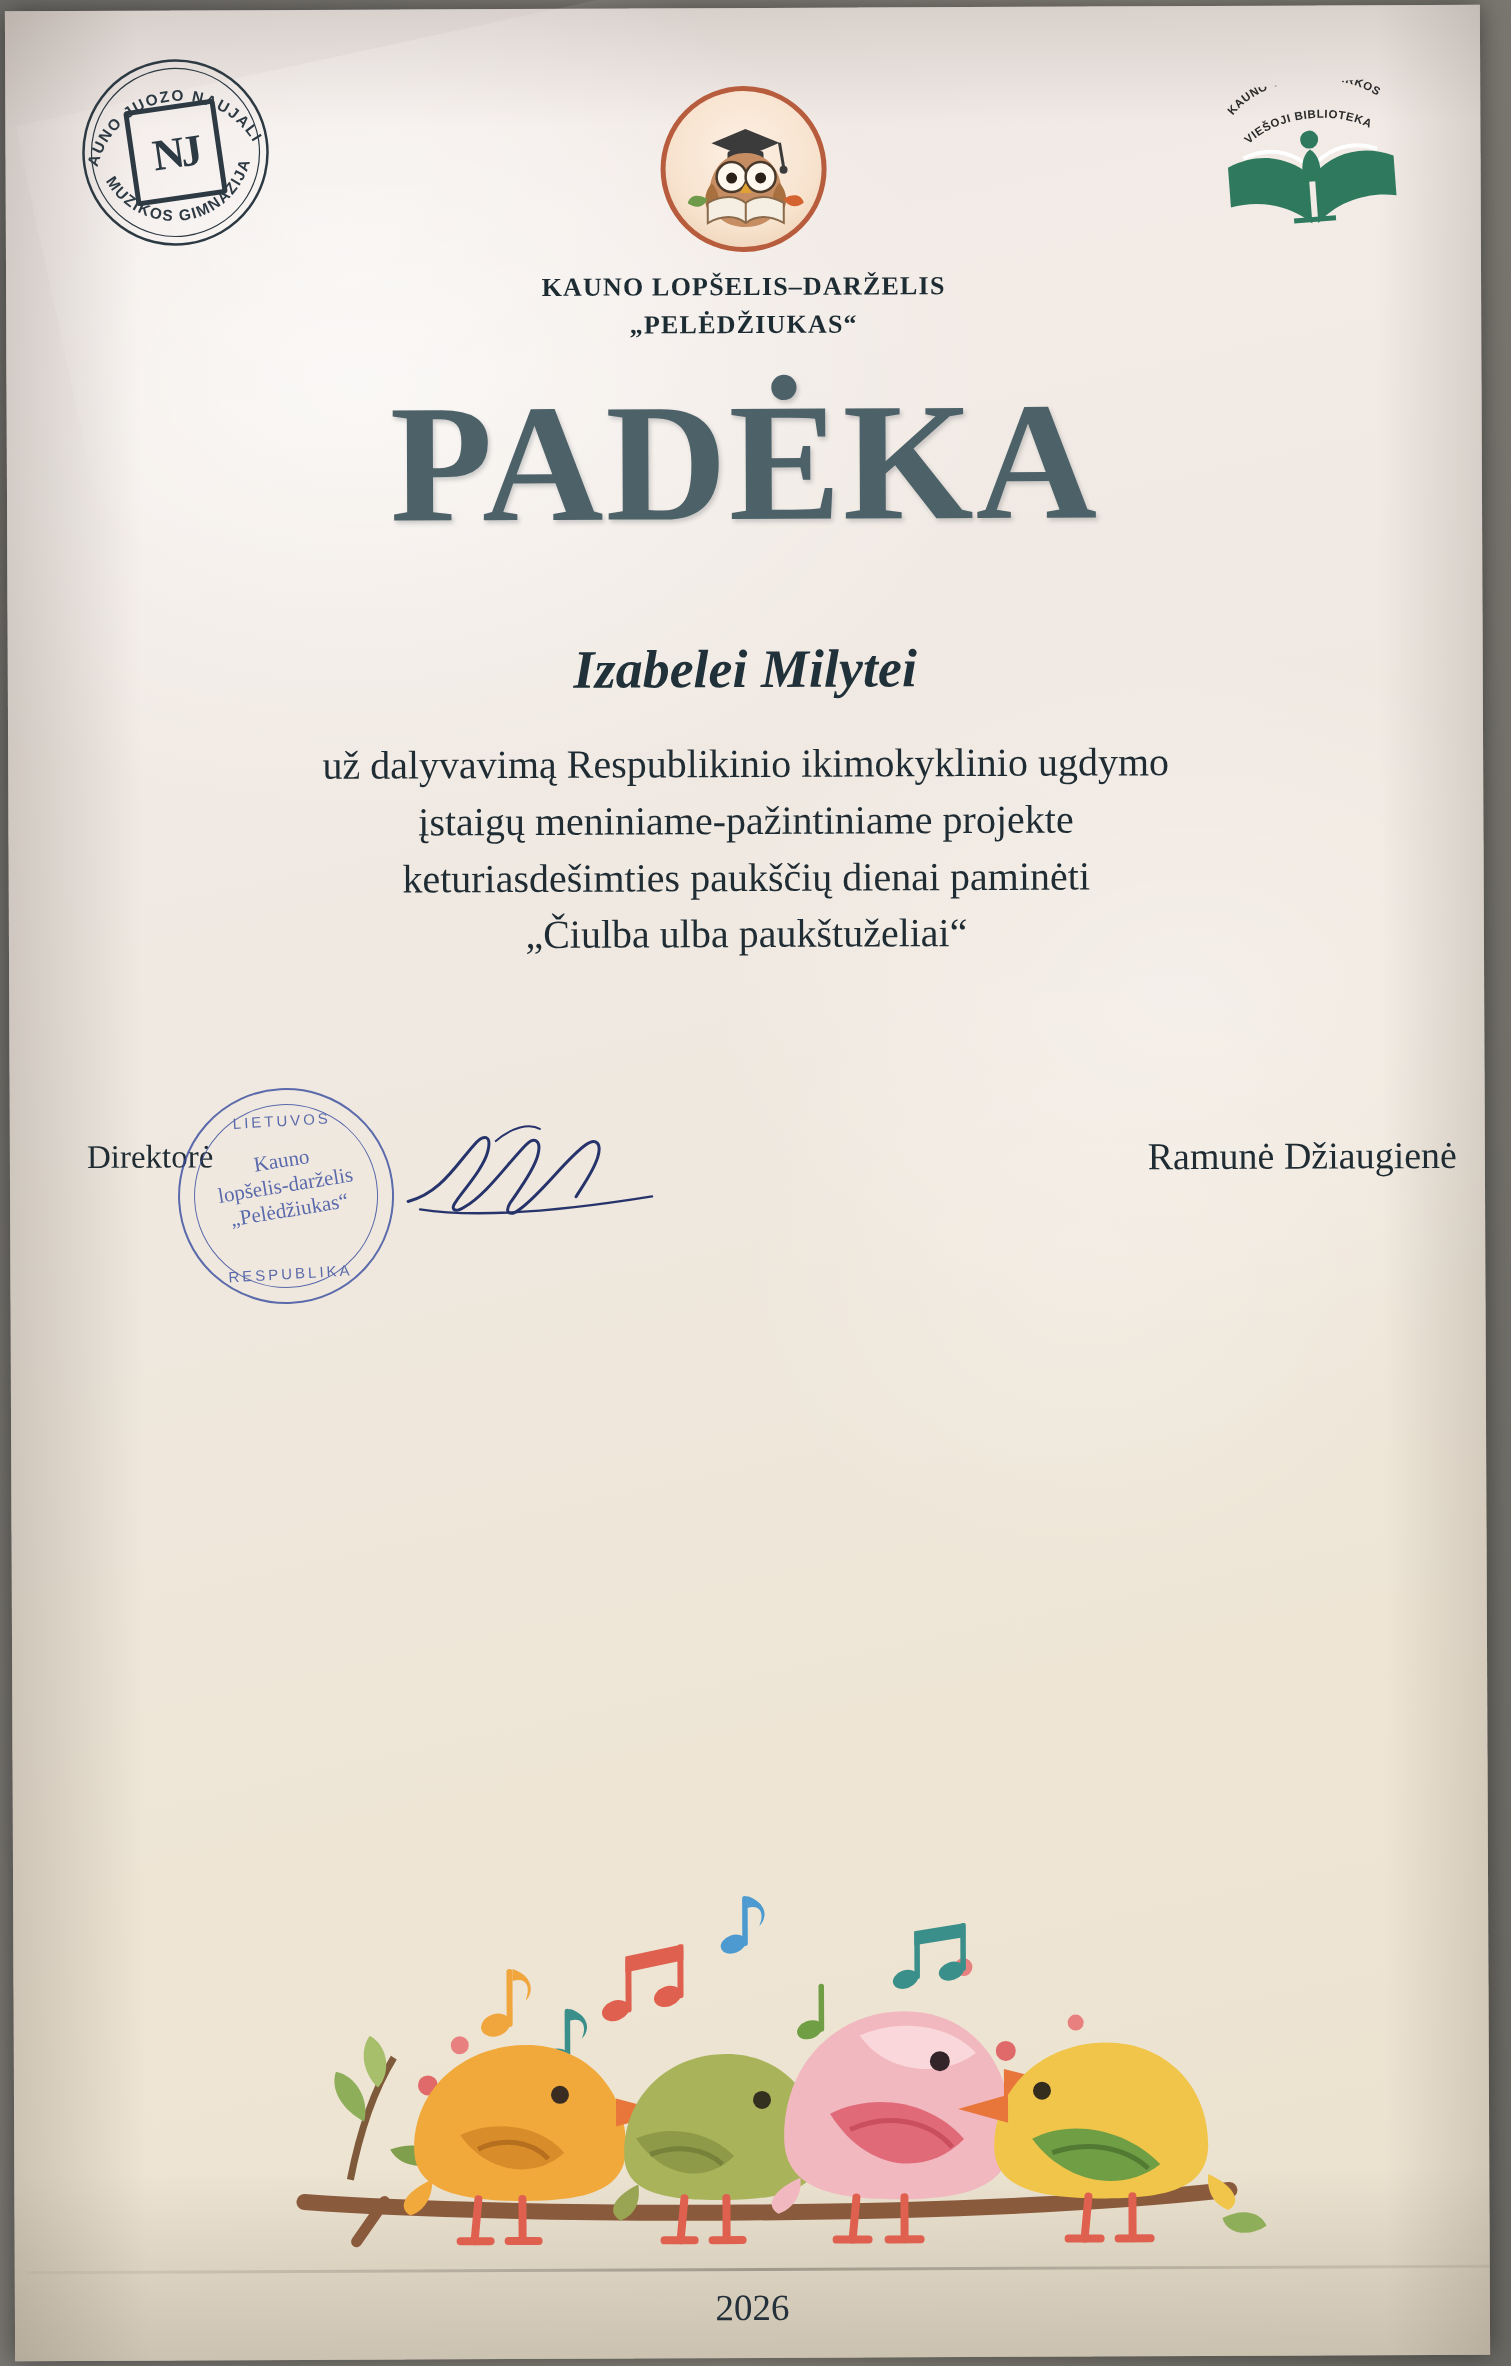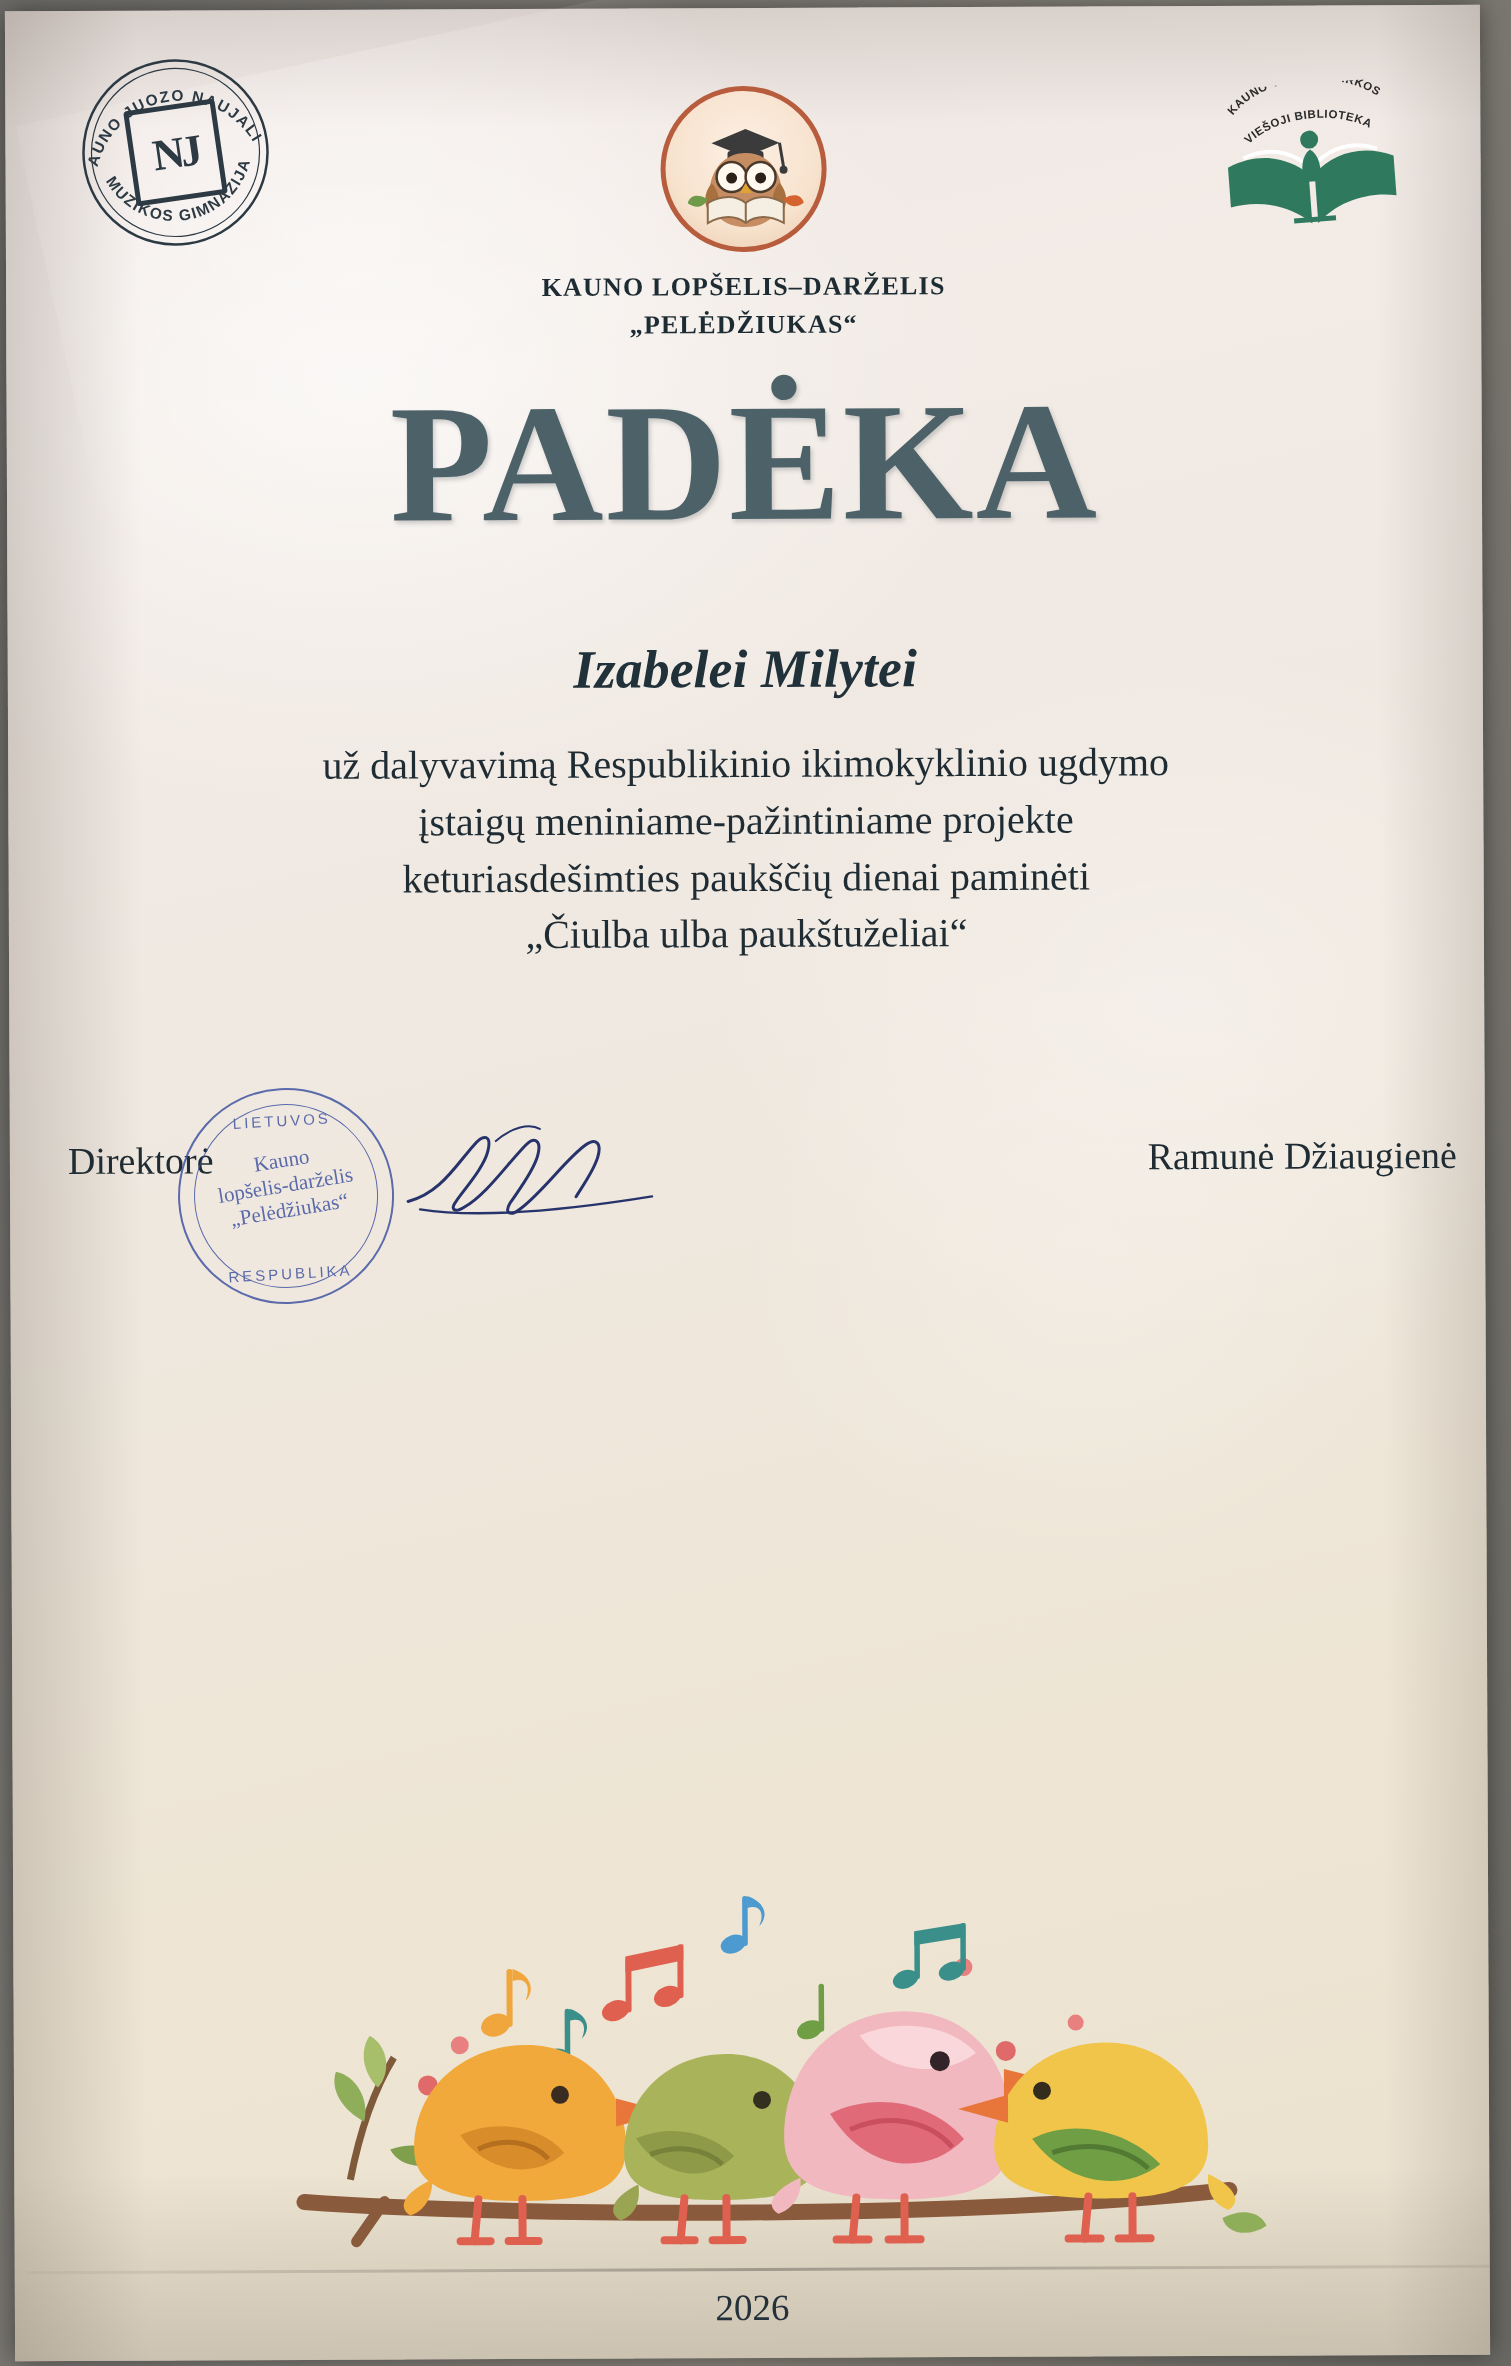--- a/index.html
+++ b/index.html
@@ -156,22 +156,22 @@
     font-family: "Liberation Serif", serif;
     font-size: 40px;
     line-height: 1.42;
     color: #1f2c33;
   }
   .body-text div { white-space: nowrap; }
 
   
   .sig-row { position: absolute; left: 0; right: 0; top: 1110px; height: 120px; }
   .sig-label {
-    position: absolute; left: 58px; top: 18px;
-    font-size: 38px; color: #1f2c33;
+    position: absolute; left: 77px; top: 18px;
+    font-size: 33px; color: #1f2c33;
   }
   .sig-name {
     position: absolute; right: 28px; top: 18px;
     font-size: 38px; color: #1f2c33;
   }
 
   .stamp {
     position: absolute; left: 168px; top: 1078px;
     width: 212px; height: 212px;
     border-radius: 50%;

